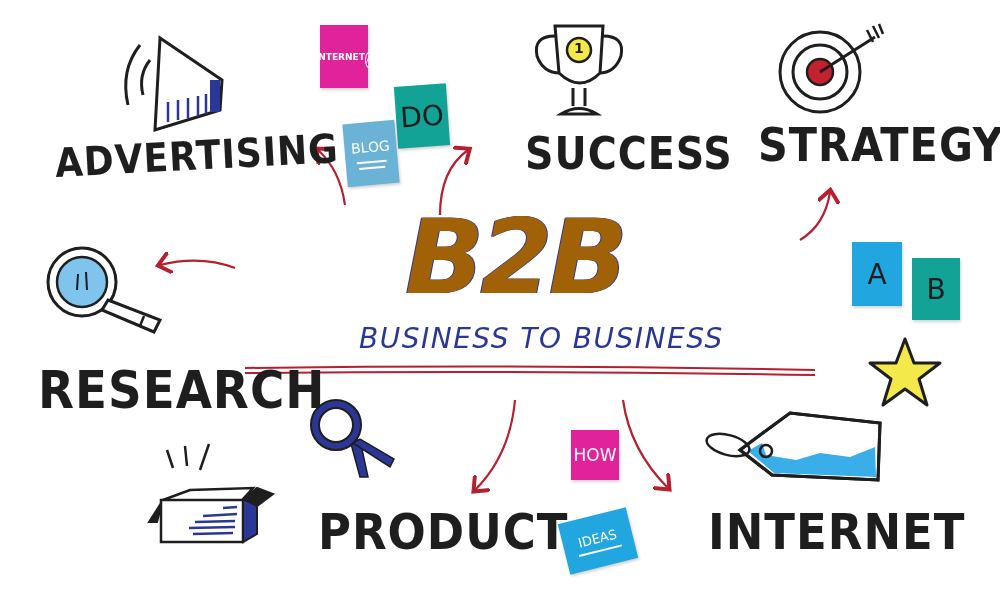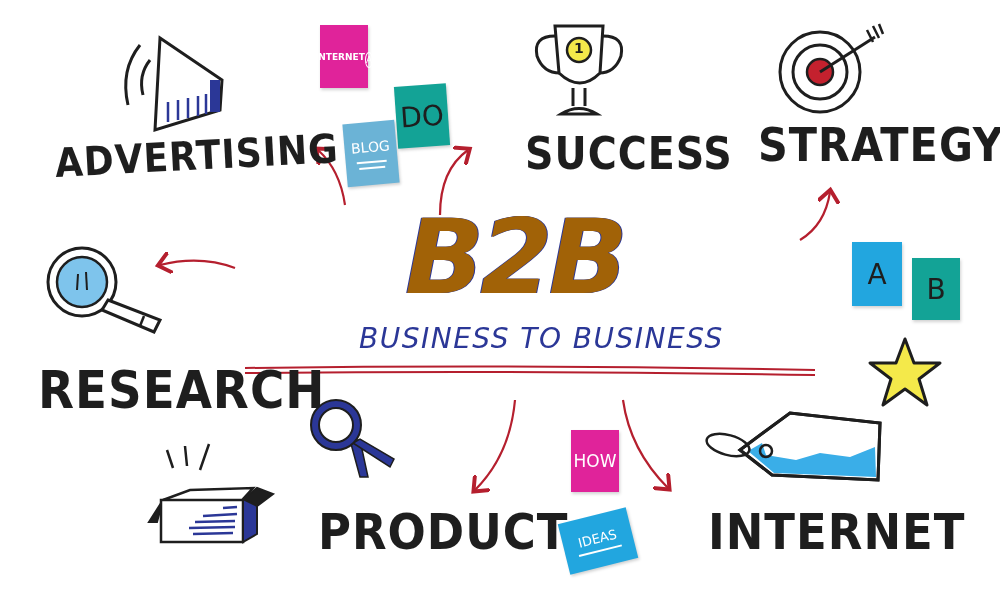--- a/index.html
+++ b/index.html
@@ -130,21 +130,21 @@
   </g>
 </svg>
 <svg style="left:298px;top:395px" width="100" height="85">
   <path d="M52 45 L 62 82 L 70 82 L 62 45 Z" fill="#2b3797" stroke="#1e1e1e" stroke-width="1.5"></path>
   <path d="M55 48 L 92 72 L 96 64 L 62 44 Z" fill="#2b3797" stroke="#1e1e1e" stroke-width="1.5"></path>
   <circle cx="38" cy="30" r="25" fill="#2b3797" stroke="#1e1e1e" stroke-width="2"></circle>
   <circle cx="38" cy="30" r="17" fill="#fff" stroke="#1e1e1e" stroke-width="2"></circle>
 </svg>
 <div class="word" style="left:318px;top:503px;font-size:50px;">PRODUCT</div>
 
-<div class="note" style="left:571px;top:430px;width:48px;height:62px;background:#e0239a;color:#fff;align-items:center;">
+<div class="note" style="left:571px;top:430px;width:48px;height:50px;background:#e0239a;color:#fff;align-items:center;">
   <span style="font-size:17px;">HOW</span>
 </div>
 <div class="note" style="left:563px;top:515px;width:70px;height:52px;background:#22a6df;color:#fff;flex-direction:column;transform:rotate(-14deg)">
   <span style="font-size:13px;">IDEAS</span>
   <span style="width:44px;height:2px;background:#fff;margin-top:4px;"></span>
 </div>
 
 <svg style="left:700px;top:405px" width="190" height="80">
   <path d="M40 45 L 90 8 L 180 18 L 178 75 L 72 70 Z" stroke="#1e1e1e" stroke-width="3" fill="#fff"></path>
   <path d="M48 46 L 62 38 L 66 50 L 96 55 L 120 48 L 150 52 L 175 42 L 176 72 L 74 68 Z" fill="#3aaee8"></path>

